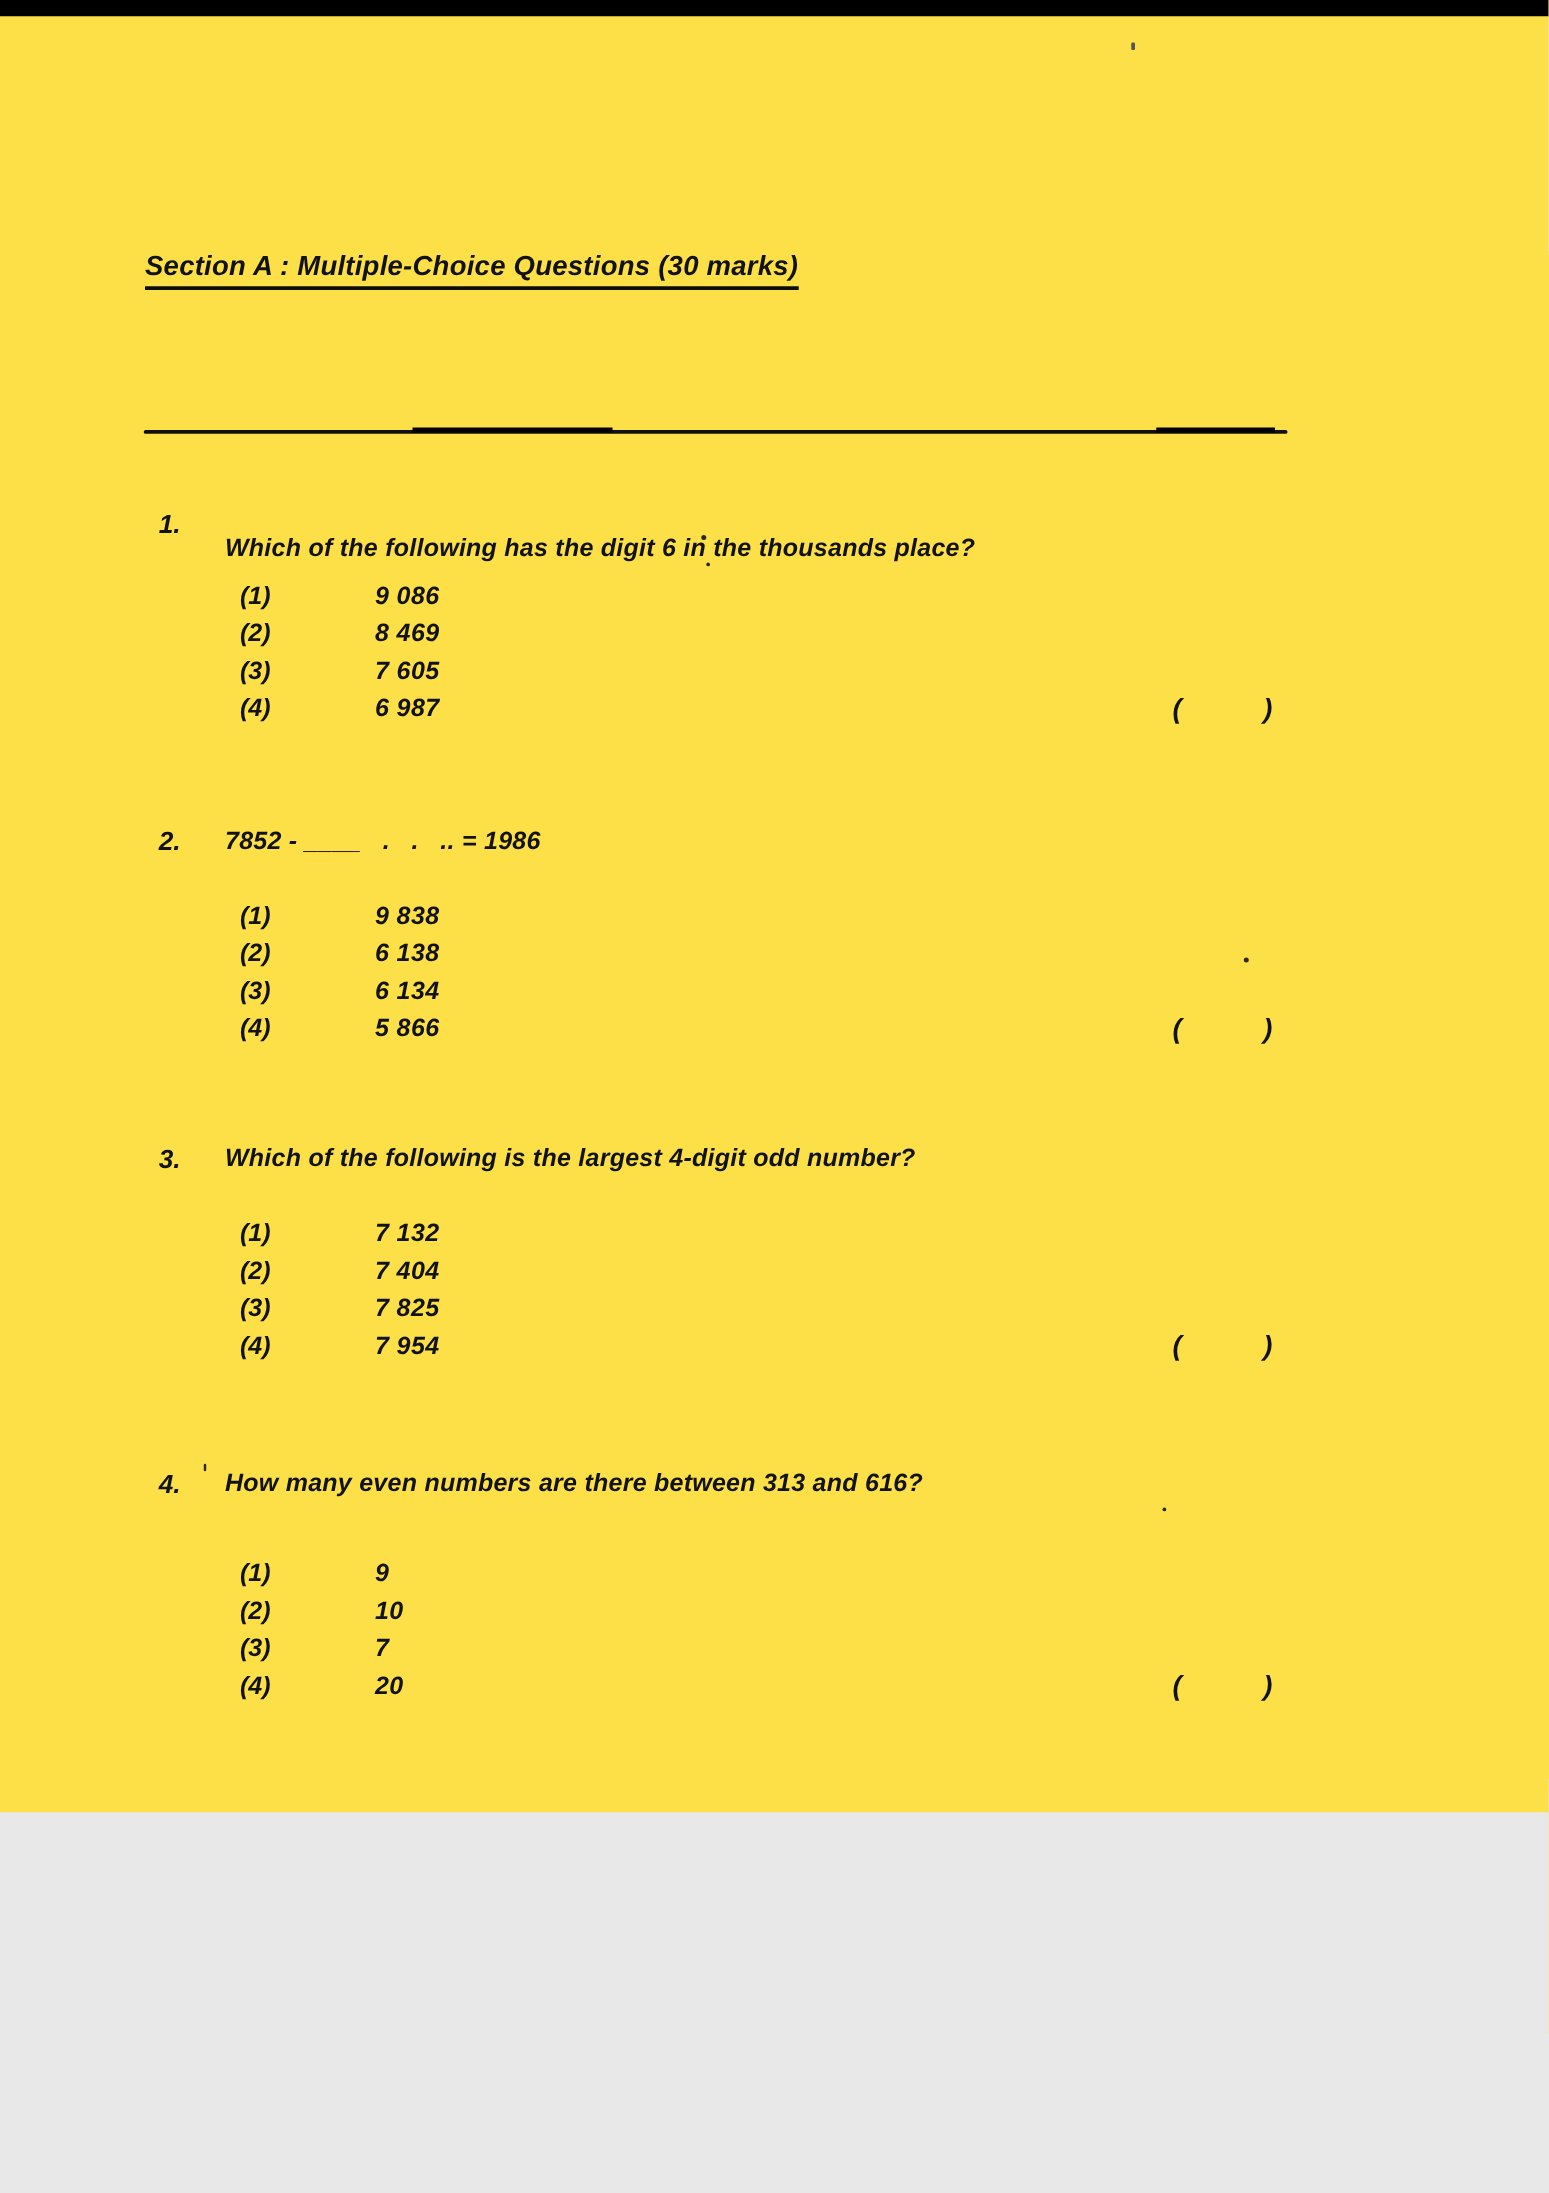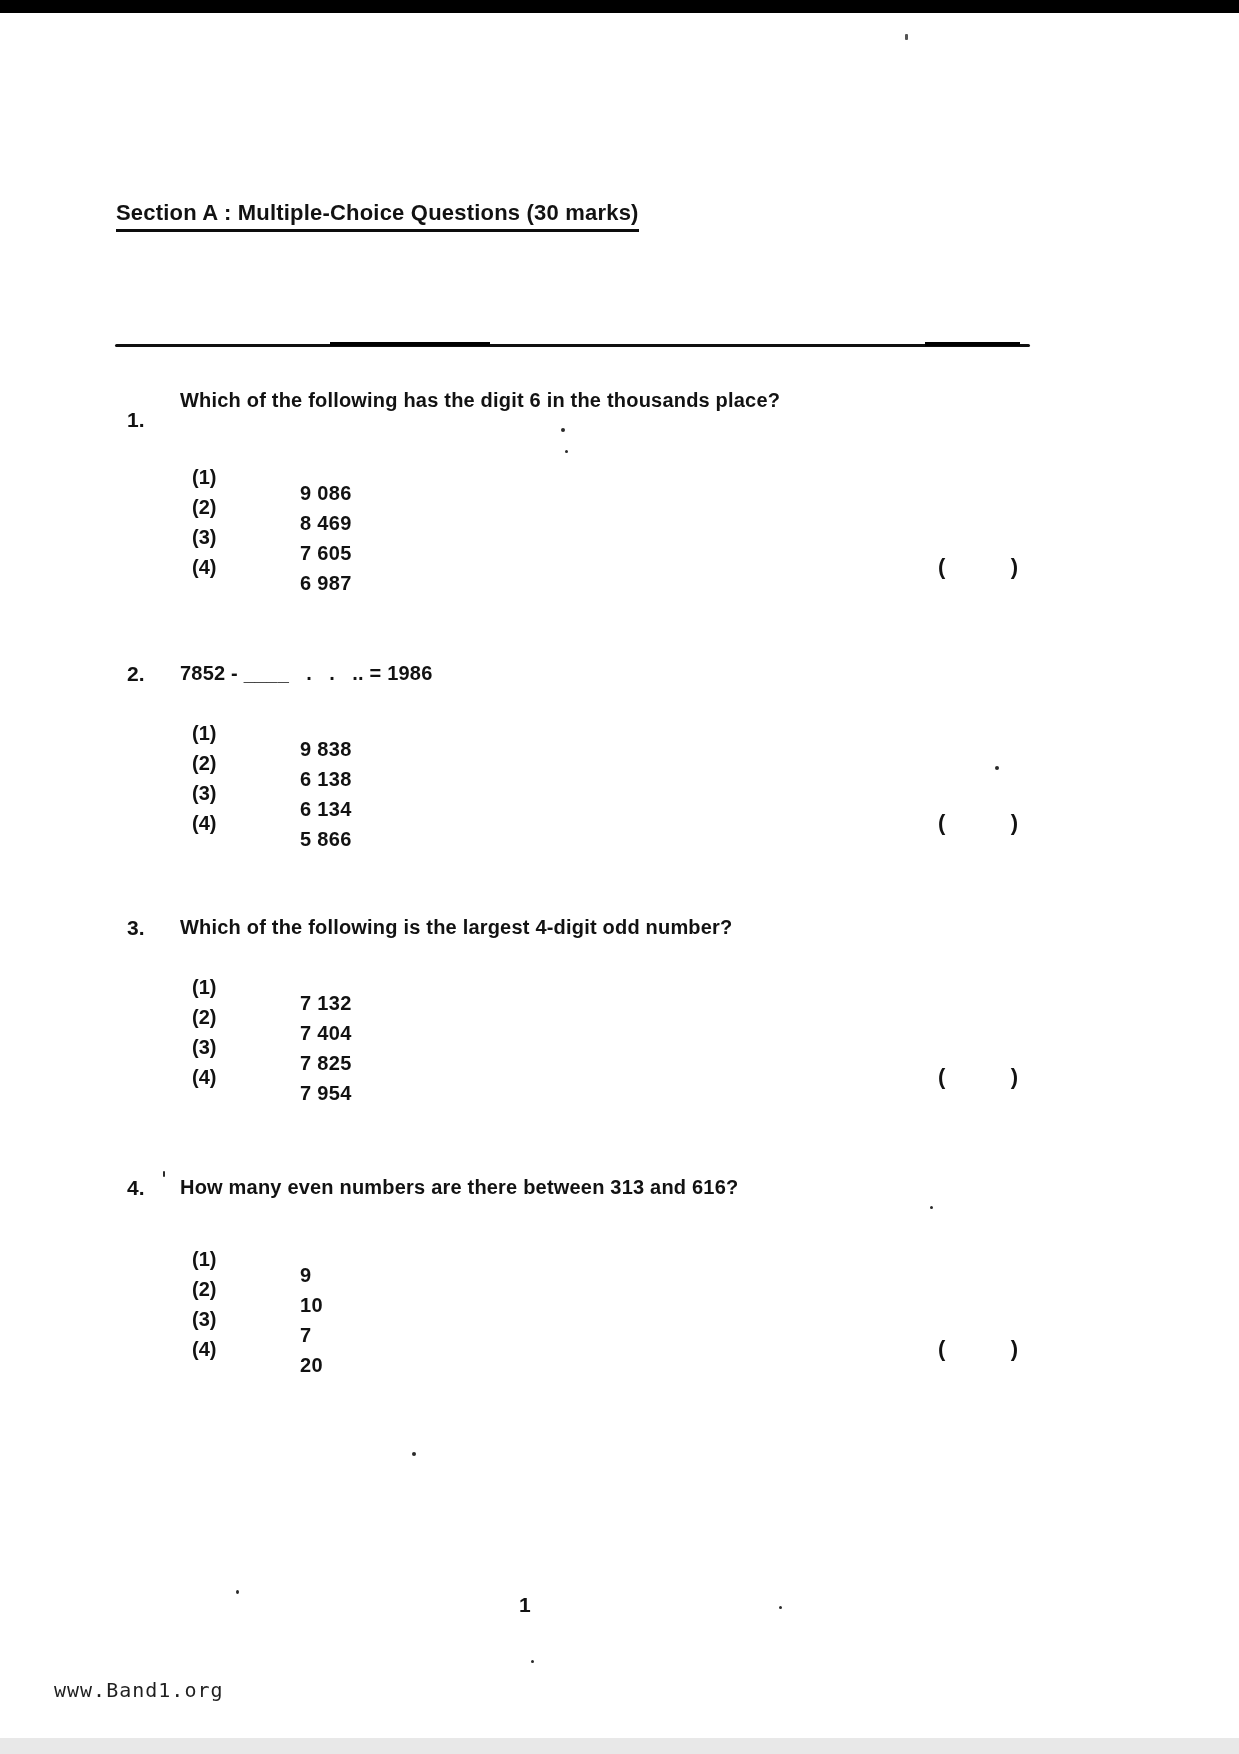--- a/index.html
+++ b/index.html
@@ -1,22 +1,23 @@
 <!DOCTYPE html>
 <html><head>
 <meta charset="utf-8">
 <style>
   html,body{margin:0;padding:0;background:#e8e8e8;}
   .page{
     position:relative;
-    width:1239px;height:1738px;
-    background:#ffffff;
+    width:1239px;height:1450px;
+    background:#fde047;
     font-family:"Liberation Sans","DejaVu Sans",sans-serif;
     color:#121212;
     overflow:hidden;
+    font-style:italic;
   }
   .top-bar{
     position:absolute;left:0;top:0;width:1239px;height:13px;
     background:#000;
   }
   .section-title{
     position:absolute;left:116px;top:200px;
     font-size:22px;font-weight:700;letter-spacing:.2px;
     border-bottom:3px solid #0d0d0d;padding-bottom:3px;
     white-space:nowrap;
@@ -43,21 +44,20 @@
   }
   .qtext .hvy{font-weight:800;}
   .opt-label{
     position:absolute;left:192px;
     font-size:20px;font-weight:600;
   }
   .opt-value{
     position:absolute;left:300px;
     font-size:20px;font-weight:600;letter-spacing:.3px;
     white-space:pre;
-    margin-top:16px;
   }
   .bracket{
     position:absolute;left:938px;width:80px;
     display:flex;justify-content:space-between;
     font-size:22px;font-weight:600;
   }
   .page-number{
     position:absolute;left:519px;top:1593px;
     font-size:21px;font-weight:600;
   }
@@ -87,21 +87,21 @@
 
   <div class="section-title">Section A : Multiple-Choice Questions (30 marks)</div>
 
 
   <div class="divider">
     <span class="seg1"></span>
     <span class="seg2"></span>
   </div>
 
   <span class="qnum" style="top:408px">1.</span>
-  <span class="qtext" style="top:389px">Which of the following has the digit 6 in the thousands place?</span>
+  <span class="qtext" style="top:428px">Which of the following has the digit 6 in the thousands place?</span>
   <span class="opt-label" style="top:466px">(1)</span>
   <span class="opt-value" style="top:466px">9 086</span>
   <span class="opt-label" style="top:496px">(2)</span>
   <span class="opt-value" style="top:496px">8 469</span>
   <span class="opt-label" style="top:526px">(3)</span>
   <span class="opt-value" style="top:526px">7 605</span>
   <span class="opt-label" style="top:556px">(4)</span>
   <span class="opt-value" style="top:556px">6 987</span>
   <span class="bracket" style="top:554px">
     <span>(</span>

